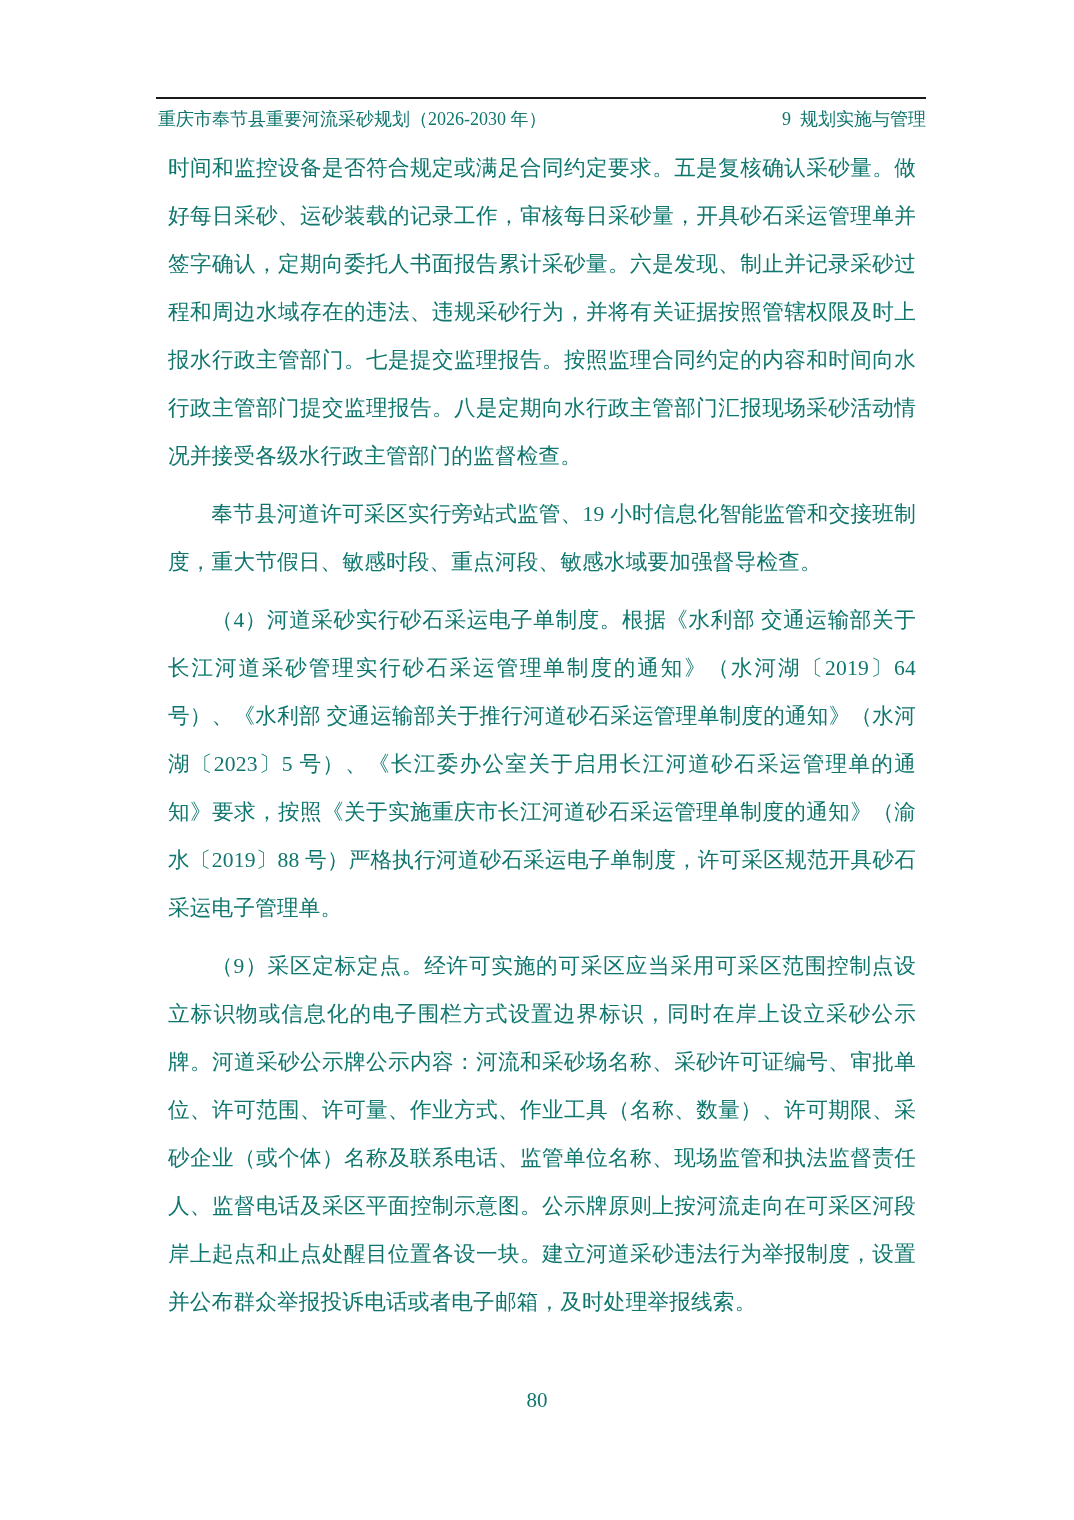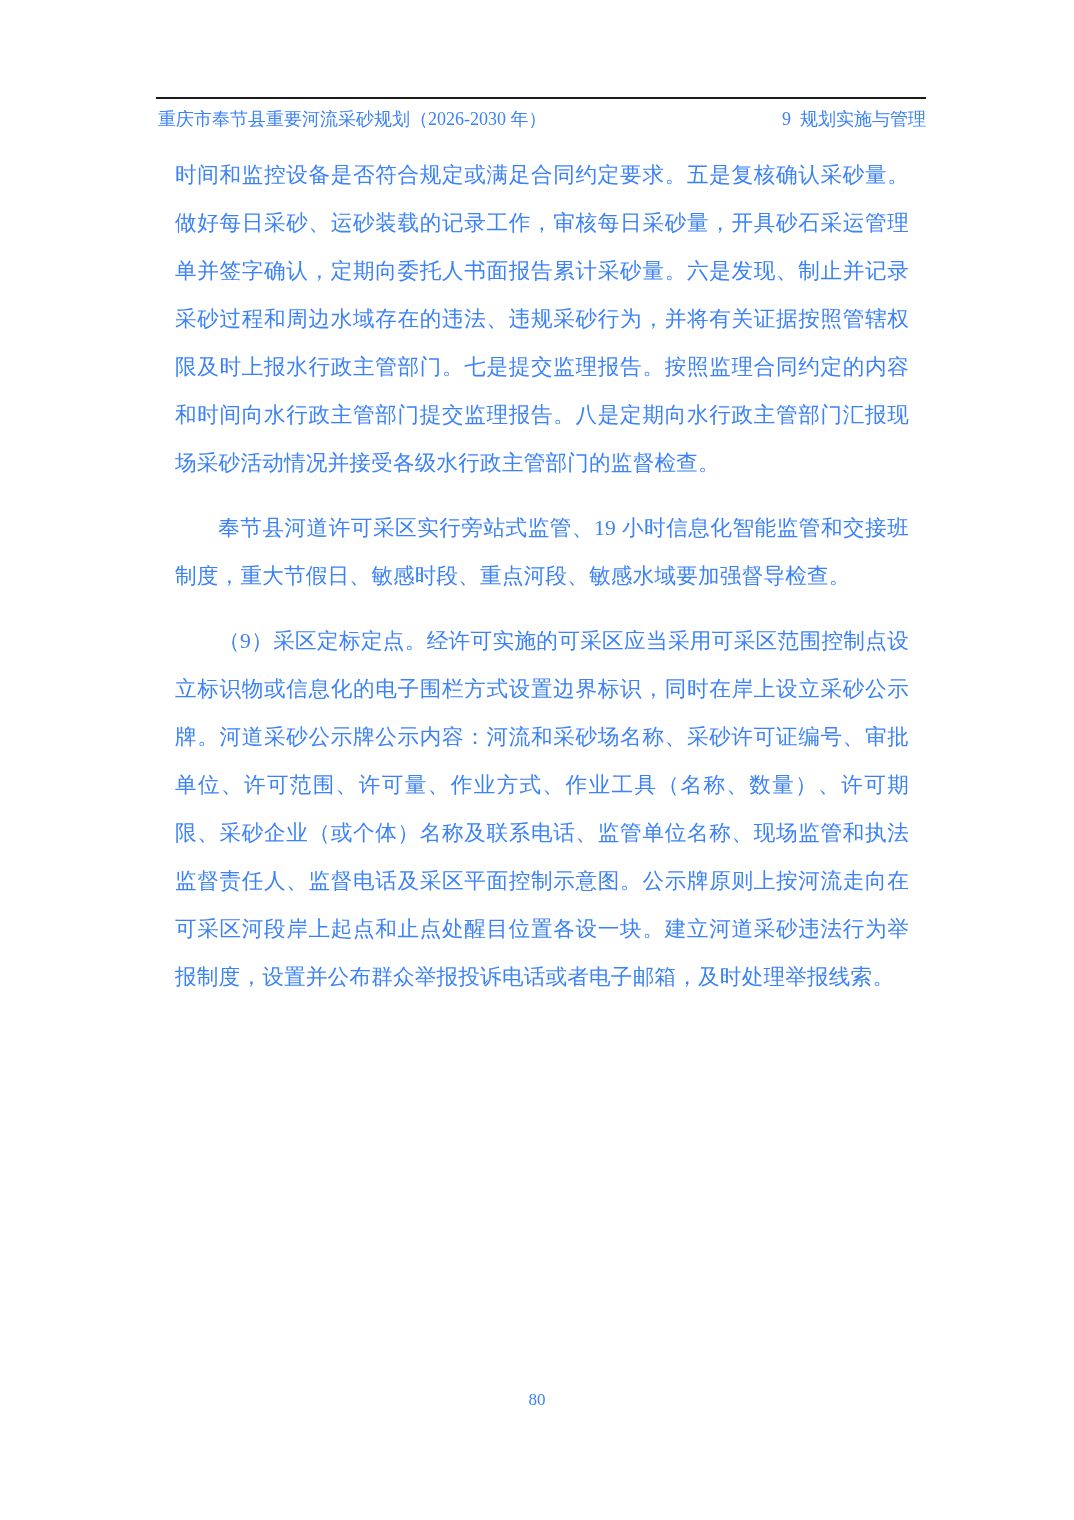--- a/index.html
+++ b/index.html
@@ -7,21 +7,21 @@
     padding: 0;
     background: #e8e8e8;
   }
   .page {
     position: relative;
     width: 1074px;
     height: 1520px;
     margin: 0 auto;
     background: #ffffff;
     font-family: "Liberation Serif", "DejaVu Serif", serif;
-    color: #3b82f6;
+    color: #0f766e;
     overflow: hidden;
   }
   .header {
     position: absolute;
     left: 158px;
     top: 70px;
     width: 768px;
     display: flex;
     justify-content: space-between;
     align-items: flex-end;
@@ -38,55 +38,56 @@
     height: 2px;
     background: #1a1a1a;
   }
   .doc-body {
     position: absolute;
     left: 158px;
     top: 134px;
     width: 768px;
   }
   .doc-body p {
-    margin: 17px;
+    margin: 10px;
     font-size: 21.6px;
     line-height: 48px;
     text-align: justify;
     text-justify: inter-ideograph;
     letter-spacing: 0.2px;
   }
   .doc-body p.indent {
     text-indent: 2em;
   }
   .page-footer {
     position: absolute;
     left: 0;
     top: 1388px;
     width: 100%;
     text-align: center;
-    font-size: 17px;
+    font-size: 21px;
     line-height: 24px;
   }
 </style>
 </head>
 <body>
 
 <div class="page">
 
   <header class="header">
     <span class="header-left">重庆市奉节县重要河流采砂规划（2026-2030 年）</span>
     <span class="header-right">9  规划实施与管理</span>
   </header>
 
   <div class="header-rule"></div>
 
   <main class="doc-body">
     <p class="no-indent">时间和监控设备是否符合规定或满足合同约定要求。五是复核确认采砂量。做好每日采砂、运砂装载的记录工作，审核每日采砂量，开具砂石采运管理单并签字确认，定期向委托人书面报告累计采砂量。六是发现、制止并记录采砂过程和周边水域存在的违法、违规采砂行为，并将有关证据按照管辖权限及时上报水行政主管部门。七是提交监理报告。按照监理合同约定的内容和时间向水行政主管部门提交监理报告。八是定期向水行政主管部门汇报现场采砂活动情况并接受各级水行政主管部门的监督检查。</p>
     <p class="indent">奉节县河道许可采区实行旁站式监管、19 小时信息化智能监管和交接班制度，重大节假日、敏感时段、重点河段、敏感水域要加强督导检查。</p>
+    <p class="indent">（4）河道采砂实行砂石采运电子单制度。根据《水利部 交通运输部关于长江河道采砂管理实行砂石采运管理单制度的通知》（水河湖〔2019〕64 号）、《水利部 交通运输部关于推行河道砂石采运管理单制度的通知》（水河湖〔2023〕5 号）、《长江委办公室关于启用长江河道砂石采运管理单的通知》要求，按照《关于实施重庆市长江河道砂石采运管理单制度的通知》（渝水〔2019〕88 号）严格执行河道砂石采运电子单制度，许可采区规范开具砂石采运电子管理单。</p>
     <p class="indent">（9）采区定标定点。经许可实施的可采区应当采用可采区范围控制点设立标识物或信息化的电子围栏方式设置边界标识，同时在岸上设立采砂公示牌。河道采砂公示牌公示内容：河流和采砂场名称、采砂许可证编号、审批单位、许可范围、许可量、作业方式、作业工具（名称、数量）、许可期限、采砂企业（或个体）名称及联系电话、监管单位名称、现场监管和执法监督责任人、监督电话及采区平面控制示意图。公示牌原则上按河流走向在可采区河段岸上起点和止点处醒目位置各设一块。建立河道采砂违法行为举报制度，设置并公布群众举报投诉电话或者电子邮箱，及时处理举报线索。</p>
   </main>
 
   <footer class="page-footer">
     <span>80</span>
   </footer>
 
 </div>
 
 </body></html>

